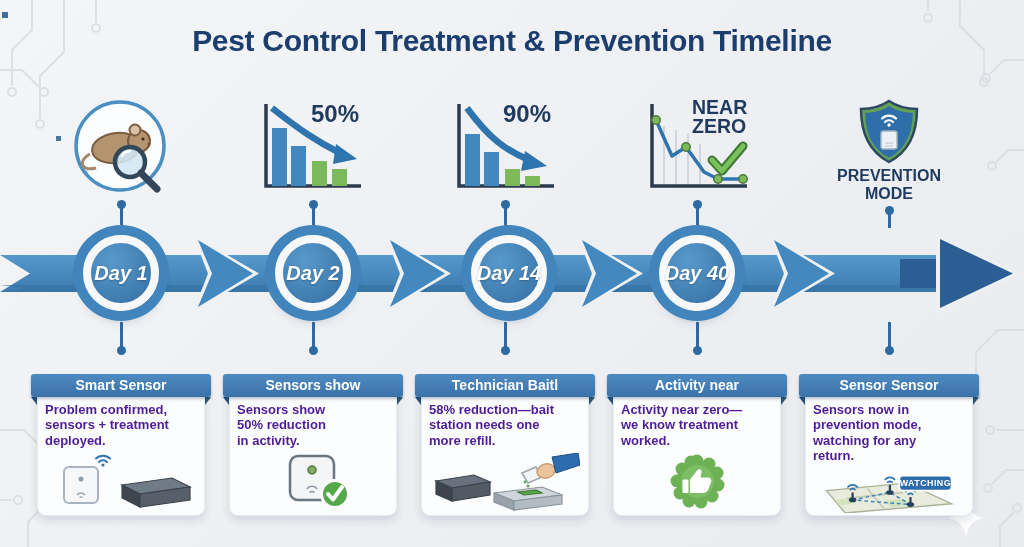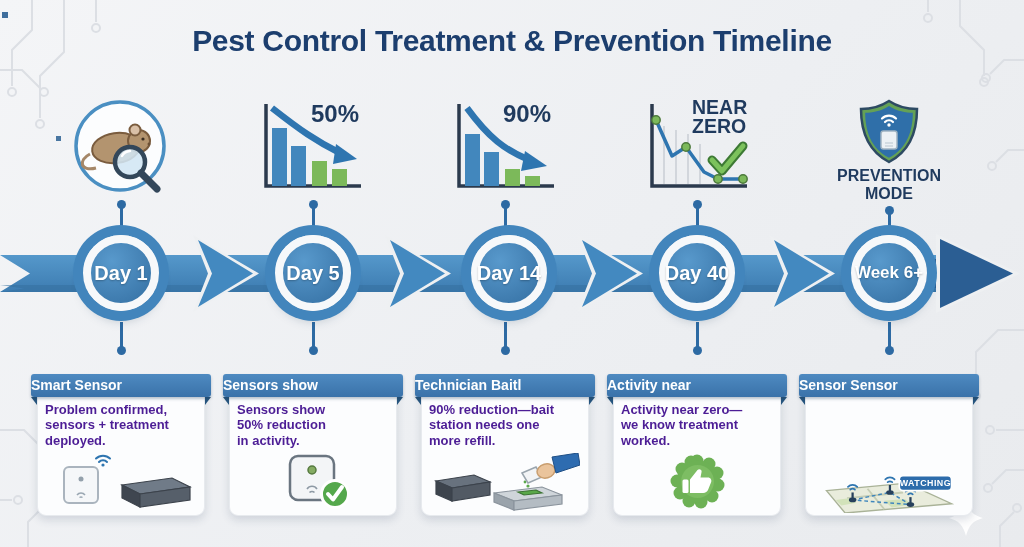--- a/index.html
+++ b/index.html
@@ -11,32 +11,32 @@
   .title{left:0;top:24px;width:1024px;text-align:center;font-size:30px;font-weight:bold;
          color:#1c3e6e;letter-spacing:-.3px;}
   
   .stem{width:3px;background:#2d6aa3;}
   .dot{width:9px;height:9px;border-radius:50%;background:#2d6aa3;}
   
   .node{width:60px;height:60px;border-radius:50%;border:8px solid #f6f8fa;
         background:radial-gradient(circle at 35% 30%,#5899cc,#346fa2);
         box-shadow:0 0 0 10px #4285bc,0 8px 12px rgba(30,60,90,.35);
         display:flex;align-items:center;justify-content:center;color:#fff;font-weight:bold;
-        font-size:20px;white-space:nowrap;text-shadow:0 1px 2px rgba(0,0,0,.25);}
+        font-size:20px;white-space:nowrap;text-shadow:0 1px 2px rgba(0,0,0,.25);font-style:italic;}
   .node.small-label{font-size:17px;}
   
   .icon-label{color:#1f3a5e;font-weight:bold;white-space:pre-line;}
   
   .card{width:168px;height:142px;}
   .card-body{position:absolute;left:0;top:10px;width:166px;height:130px;background:#fcfdfe;
              border:1px solid #e7eaee;border-radius:9px;box-shadow:0 4px 9px rgba(50,70,100,.16);}
   .card-header{position:absolute;left:-6px;top:0;width:180px;height:23px;z-index:3;
                background:linear-gradient(180deg,#4e8ac1,#3a72a9);border-radius:3px;
                box-shadow:0 2px 3px rgba(30,60,90,.3);color:#fff;font-weight:bold;font-size:14px;
-               text-align:left;line-height:23px;}
+               text-align:center;line-height:23px;}
   .fold{position:absolute;top:23px;width:0;height:0;z-index:2;}
   .fold-l{left:-6px;border-left:6px solid transparent;border-top:8px solid #26557e;}
   .fold-r{right:-6px;border-right:6px solid transparent;border-top:8px solid #26557e;}
   .card-body-text{padding:17px 7px 0 7px;font-size:13px;font-weight:bold;color:#4c1d95;
                   line-height:1.18;white-space:pre-line;text-align:left;}
   .illus{position:absolute;left:8px;bottom:4px;}
 </style>
 </head>
 <body>
 
@@ -210,24 +210,23 @@
   <div class="abs stem" style="left:312px;top:322px;height:26px;"></div>
   <div class="abs dot" style="left:309px;top:346px;"></div>
   <div class="abs stem" style="left:504px;top:322px;height:26px;"></div>
   <div class="abs dot" style="left:501px;top:346px;"></div>
   <div class="abs stem" style="left:696px;top:322px;height:26px;"></div>
   <div class="abs dot" style="left:693px;top:346px;"></div>
   <div class="abs stem" style="left:888px;top:322px;height:26px;"></div>
   <div class="abs dot" style="left:885px;top:346px;"></div>
 
   <div class="abs node" style="left:83px;top:235px;">Day 1</div>
-  <div class="abs node" style="left:275px;top:235px;">Day 5</div>
+  <div class="abs node" style="left:275px;top:235px;">Day 2</div>
   <div class="abs node" style="left:447px;top:235px;margin-left:24px;">Day 14</div>
   <div class="abs node" style="left:659px;top:235px;">Day 40</div>
-  <div class="abs node small-label" style="left:851px;top:235px;">Week 6+</div>
 
   <div class="abs card" style="left:37px;top:374px;">
     <div class="card-header">Smart Sensor</div>
     <div class="fold fold-l"></div>
     <div class="fold fold-r"></div>
     <div class="card-body">
       <div class="card-body-text">Problem confirmed,
 sensors + treatment
 deployed.</div>
       <svg class="illus" width="150" height="58" viewBox="0 0 150 58">
@@ -266,21 +265,21 @@
         </g>
       </svg>
     </div>
   </div>
 
   <div class="abs card" style="left:421px;top:374px;">
     <div class="card-header">Technician Baitl</div>
     <div class="fold fold-l"></div>
     <div class="fold fold-r"></div>
     <div class="card-body">
-      <div class="card-body-text">90% reduction—bait
+      <div class="card-body-text">58% reduction—bait
 station needs one
 more refill.</div>
       <svg class="illus" width="150" height="58" viewBox="0 0 150 58">
         <g stroke="#3c434c" stroke-width="1.2">
           <polygon points="6,28 44,22 60,29 22,35" fill="#68727e"></polygon>
           <polygon points="6,28 22,35 22,48 6,41" fill="#3d444d"></polygon>
           <polygon points="22,35 60,29 60,42 22,48" fill="#525a64"></polygon>
         </g>
         <g stroke="#8b949d" stroke-width="1.2">
           <polygon points="64,40 112,34 132,42 84,48" fill="#cfd5da"></polygon>
@@ -330,20 +329,24 @@
         </g>
       </svg>
     </div>
   </div>
 
   <div class="abs card" style="left:805px;top:374px;">
     <div class="card-header">Sensor Sensor</div>
     <div class="fold fold-l"></div>
     <div class="fold fold-r"></div>
     <div class="card-body">
+      <div class="card-body-text">Sensors now in
+prevention mode,
+watching for any
+return.</div>
       <svg class="illus" style="bottom:2px;" width="150" height="56" viewBox="0 0 150 60">
         <polygon points="8,36 94,28 142,50 28,60" fill="#e9ecdc" stroke="#a9b297" stroke-width="1.5"></polygon>
         <path d="M30,44 L90,38 M52,34 L70,56" stroke="#c6cdb5" stroke-width="2" fill="none"></path>
         <polygon points="70,47 92,45 100,51 78,54" fill="#d2e2ba"></polygon>
         <polygon points="18,46 34,44 40,49 24,52" fill="#d2e2ba"></polygon>
         <path d="M36,46 L76,38 L98,51 L36,46" fill="none" stroke="#3f86bd" stroke-width="1.6" stroke-dasharray="4,3"></path>
         <g>
           <g transform="translate(36,46)">
               <ellipse rx="4" ry="2.5" fill="#27405c"></ellipse>
               <rect x="-1.2" y="-8" width="2.4" height="7" fill="#27405c"></rect>

